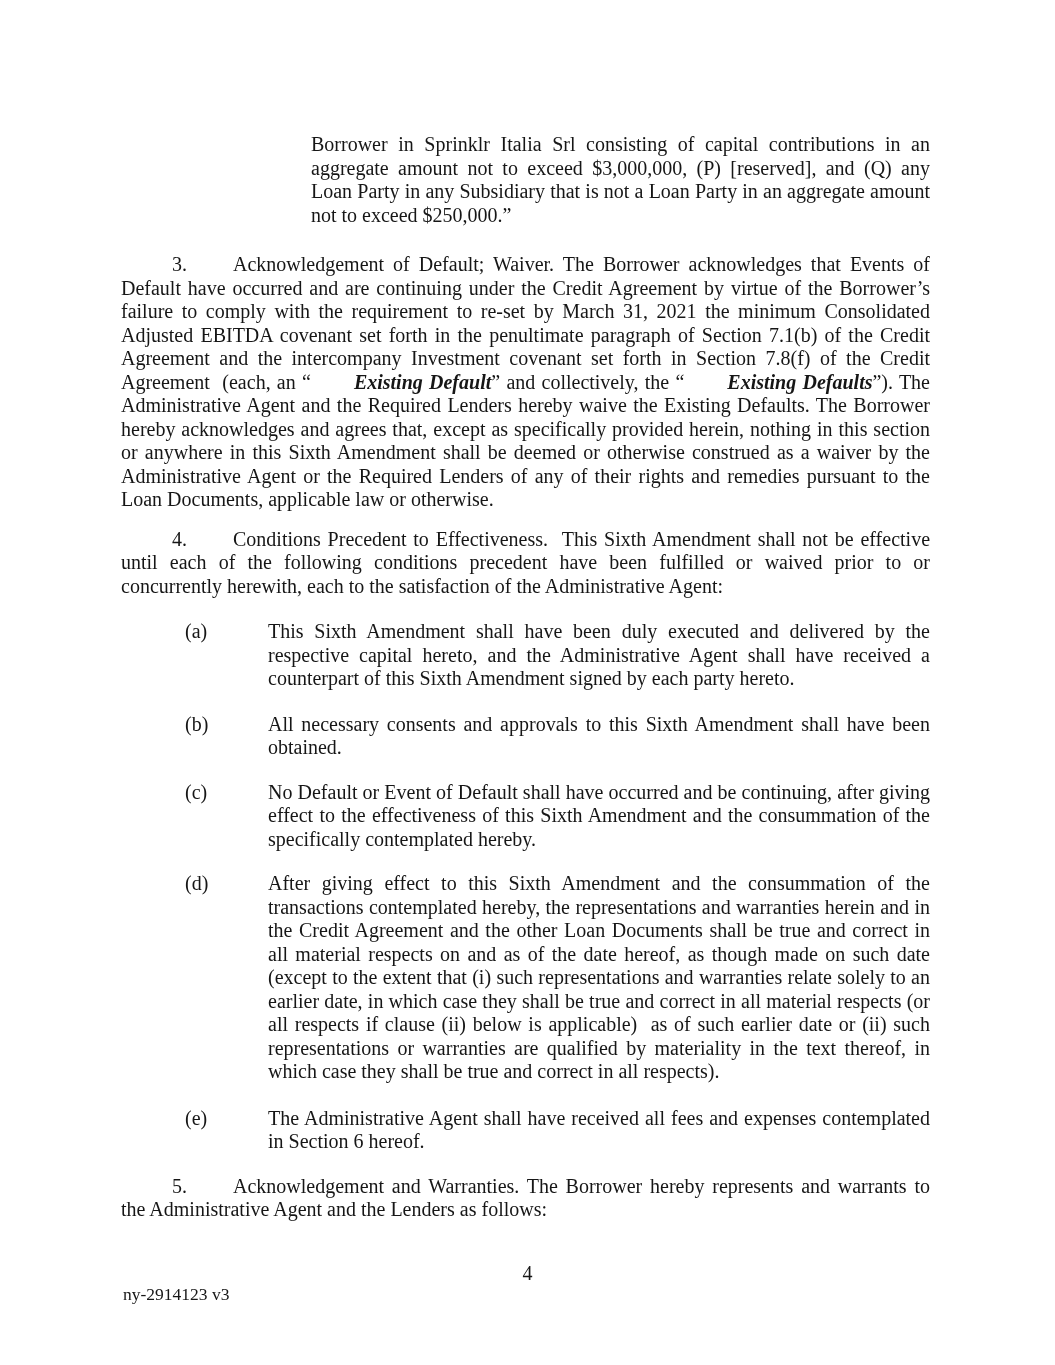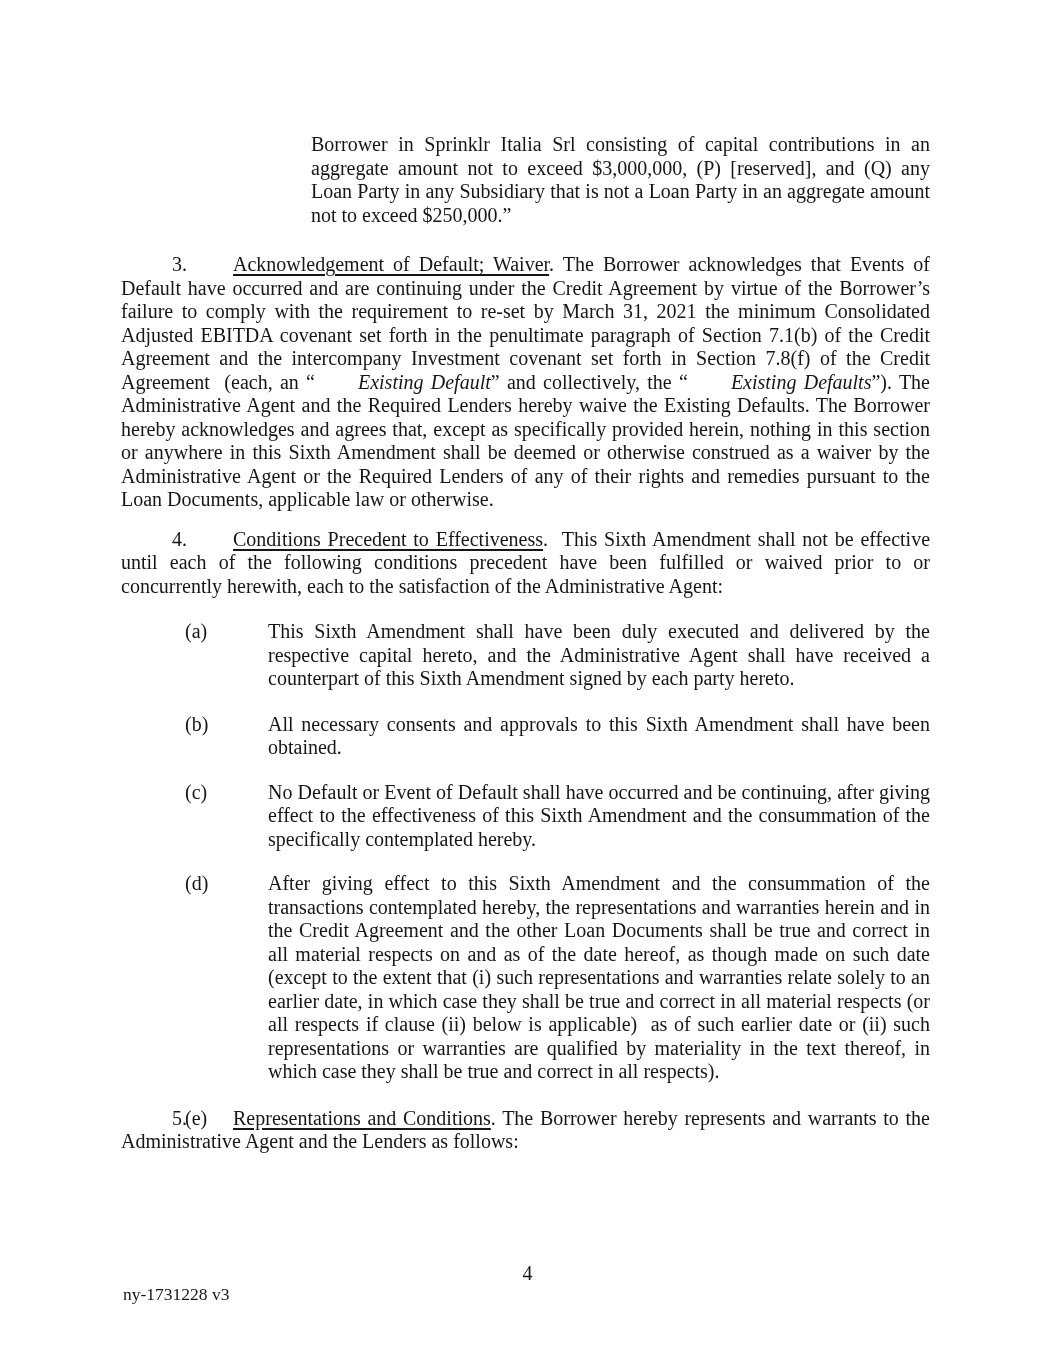--- a/index.html
+++ b/index.html
@@ -26,22 +26,22 @@
     text-align: justify;
   }
   .para {
     text-align: justify;
     text-indent: 51px;
   }
   .p3 { margin-top: 26px; }
   .p4 { margin-top: 16px; }
   .p5 { margin-top: 21px; }
   .tab { display: inline-block; width: 46px; }
-  .u { text-decoration: underline; text-underline-offset: 3px; }
-  .bi { font-weight: normal; font-style: italic; margin-left: 43px; }
+  .u { text-underline-offset: 3px; }
+  .bi { font-weight: bold; font-style: italic; margin-left: 43px; }
   .item {
     position: relative;
     padding-left: 147px;
     text-align: justify;
     margin-top: 22px;
   }
   .item .label {
     position: absolute;
     left: 64px;
     top: 0;
@@ -76,21 +76,21 @@
     <p class="para p4"><span>4.</span><span class="tab"></span><span class="u">Conditions Precedent to Effectiveness</span><span>. &nbsp;This Sixth Amendment shall not be effective until each of the following conditions precedent have been fulfilled or waived prior to or concurrently herewith, each to the satisfaction of the Administrative Agent:</span></p>
 
     <div class="item item-a"><span class="label">(a)</span><span>This Sixth Amendment shall have been duly executed and delivered by the respective capital hereto, and the Administrative Agent shall have received a counterpart of this Sixth Amendment signed by each party hereto.</span></div>
 
     <div class="item item-b"><span class="label">(b)</span><span>All necessary consents and approvals to this Sixth Amendment shall have been obtained.</span></div>
 
     <div class="item item-c"><span class="label">(c)</span><span>No Default or Event of Default shall have occurred and be continuing, after giving effect to the effectiveness of this Sixth Amendment and the consummation of the specifically contemplated hereby.</span></div>
 
     <div class="item item-d"><span class="label">(d)</span><span>After giving effect to this Sixth Amendment and the consummation of the transactions contemplated hereby, the representations and warranties herein and in the Credit Agreement and the other Loan Documents shall be true and correct in all material respects on and as of the date hereof, as though made on such date (except to the extent that (i) such representations and warranties relate solely to an earlier date, in which case they shall be true and correct in all material respects (or all respects if clause (ii) below is applicable) &nbsp;as of such earlier date or (ii) such representations or warranties are qualified by materiality in the text thereof, in which case they shall be true and correct in all respects).</span></div>
 
-    <div class="item item-e"><span class="label">(e)</span></div>
+    <div class="item item-e"><span class="label">(e)</span><span>The Administrative Agent shall have received all fees and expenses contemplated in Section 6 hereof.</span></div>
 
-    <p class="para p5"><span>5.</span><span class="tab"></span><span class="u">Representations and Conditions</span><span>. The Borrower hereby represents and warrants to the Administrative Agent and the Lenders as follows:</span></p>
+    <p class="para p5"><span>5.</span><span class="tab"></span><span class="u">Acknowledgement and Warranties</span><span>. The Borrower hereby represents and warrants to the Administrative Agent and the Lenders as follows:</span></p>
 
   </div>
 
   <div class="page-num">4</div>
-  <div class="doc-id">ny-1731228 v3</div>
+  <div class="doc-id">ny-2914123 v3</div>
 </div>
 
 </body></html>

